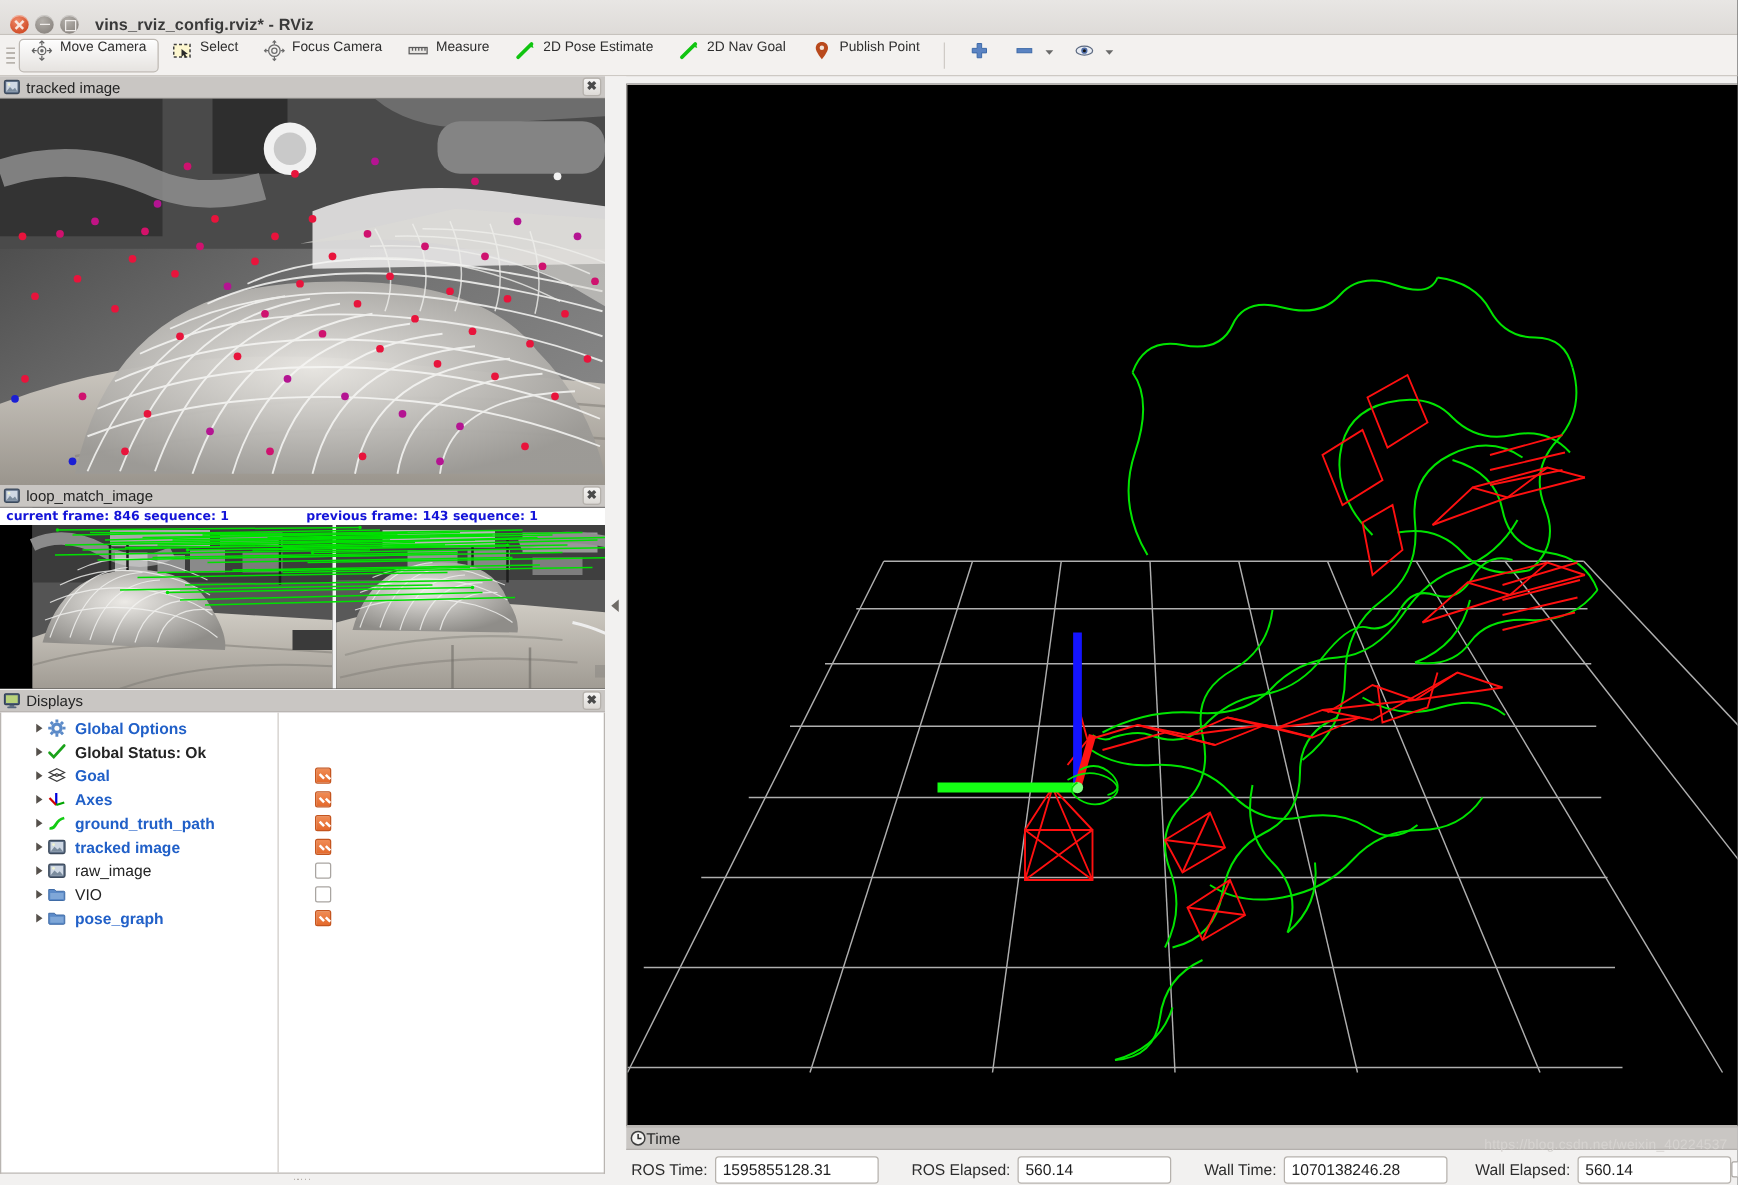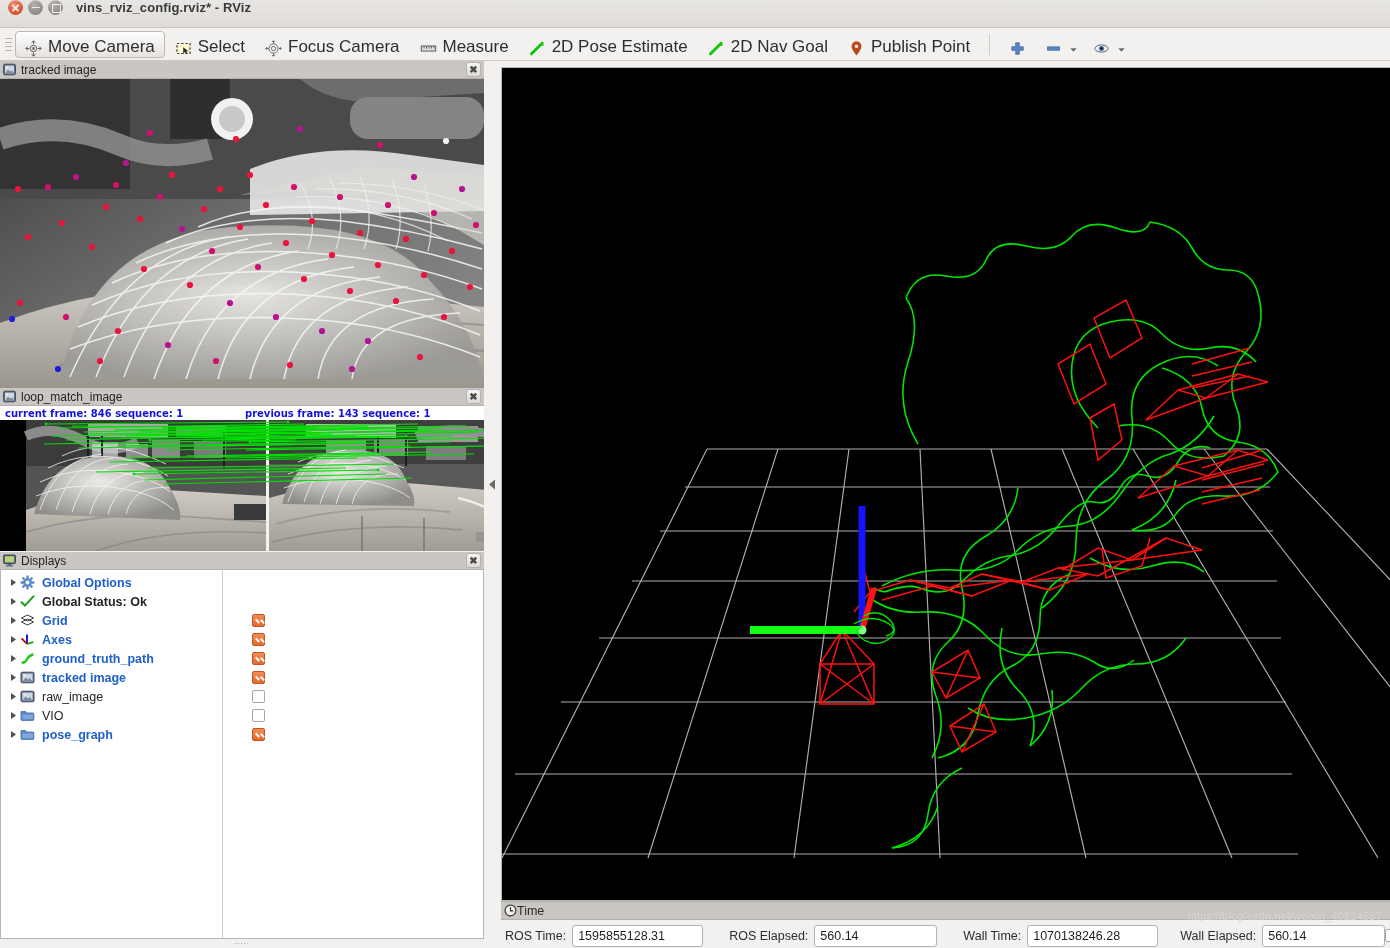--- a/index.html
+++ b/index.html
@@ -7,21 +7,21 @@
   body {
     width:1390px; height:948px; overflow:hidden;
     font-family:"Liberation Sans", sans-serif;
     font-size:12.5px; color:#2b2b2b;
     background:#f2f1f0;
   }
   
   #titlebar{
     height:28px; background:linear-gradient(#e8e6e4,#dedbd8);
     border-bottom:1px solid #c6c2bd;
-    display:flex; align-items:flex-start; padding-left:8px;
+    display:flex; align-items:flex-end; padding-left:8px;
     position:relative;
   }
   .wbtns{ display:flex; gap:5px; align-items:center; }
   .wbtn{ width:15px;height:15px;border-radius:50%; position:relative;
          box-shadow:inset 0 1px 0 rgba(255,255,255,.45); }
   .wbtn.close{ background:radial-gradient(circle at 40% 32%, #f08a6a, #d2502b 70%); }
   .wbtn.min{ background:radial-gradient(circle at 40% 32%, #b4b0ab, #8f8a85 70%); }
   .wbtn.max{ background:radial-gradient(circle at 40% 32%, #b4b0ab, #8f8a85 70%); }
   .wbtn.close::before,.wbtn.close::after{
      content:""; position:absolute; left:3px; top:6.7px; width:9px;height:1.6px;
@@ -34,23 +34,23 @@
 
   
   #toolbar{
     height:33px; background:#f3f1ef; border-bottom:1px solid #cdc9c4;
     display:flex; align-items:center; padding-left:4px; gap:0px;
   }
   .tgrip{ width:9px; height:22px; margin-right:2px;
     background-image:repeating-linear-gradient(to bottom,#b9b4ae 0 1px, transparent 1px 4px);
     background-position:center; background-repeat:no-repeat; background-size:7px 13px; }
   .tool{
-    display:flex; align-items:flex-end; gap:6px; height:27px;
+    display:flex; align-items:flex-start; gap:6px; height:27px;
     padding:0 9px; border-radius:4px; border:1px solid transparent;
-    white-space:nowrap; font-size:17px; color:#2e2e2e; cursor:default;
+    white-space:nowrap; font-size:11px; color:#2e2e2e; cursor:default;
   }
   .tool.active{
     background:linear-gradient(#fdfdfd,#e6e3e0);
     border:1px solid #bdb8b2; box-shadow:0 1px 0 rgba(255,255,255,.8) inset;
   }
   .tsep{ width:1px; height:21px; background:#cfcbc6; margin:0 9px; }
   .ticon{ width:17px;height:17px; display:inline-block; position:relative; flex:0 0 17px;}
   svg{ display:block; overflow:visible; }
 
   
@@ -87,21 +87,21 @@
   #loopLabels span{ position:absolute; white-space:nowrap; }
 
   
   #displays{ flex:1; display:flex; flex-direction:column; min-height:0;}
   #dispBody{
     flex:1; margin:0; background:#fff; border:1px solid #b9b5b1; border-top:none;
     display:flex; min-height:0; position:relative;
   }
   #treecol{ width:222px; flex:0 0 222px; border-right:1px solid #cfcbc7; padding-top:3px;}
   #valcol{ flex:1; padding-top:3px; }
-  .trow{ height:19px; display:flex; align-items:center; padding-left:6px; gap:0px;}
+  .trow{ height:19px; display:flex; align-items:center; padding-left:24px; gap:0px;}
   .tri{ width:13px; flex:0 0 13px; display:flex; align-items:center; justify-content:center;}
   .tri svg{ }
   .ritem-icon{ width:17px; flex:0 0 17px; height:15px; margin-right:5px; position:relative;}
   .ilabel{ font-size:12.5px; white-space:nowrap; }
   .ilabel.link{ color:#2160c8; font-weight:bold; }
   .ilabel.plain{ color:#242424; }
   .vrow{ height:19px; display:flex; align-items:center; padding-left:29px;}
   .cbx{
     width:13px;height:13px;border-radius:2px; border:1px solid #a9a5a1; background:#fff;
     position:relative;
@@ -657,21 +657,21 @@
                 </svg>
             </span>
             <span class="ritem-icon">
               <svg width="15" height="15" viewBox="0 0 15 15">
                 <g stroke="#3c3c3c" stroke-width="1" fill="none">
                   <path d="M7.5 2 L13.6 5 L7.5 8 L1.4 5 Z"></path>
                   <path d="M7.5 6 L13.6 9 L7.5 12 L1.4 9 Z"></path>
                 </g>
               </svg>
             </span>
-            <span class="ilabel link">Grid</span>
+            <span class="ilabel link">Goal</span>
           </div>
 
           <div class="trow">
             <span class="tri">
               <svg width="9" height="9" viewBox="0 0 9 9">
                   <path d="M2 1 L7 4.5 L2 8 Z" fill="#55504b"></path>
                 </svg>
             </span>
             <span class="ritem-icon">
               <svg width="15" height="15" viewBox="0 0 15 15">

